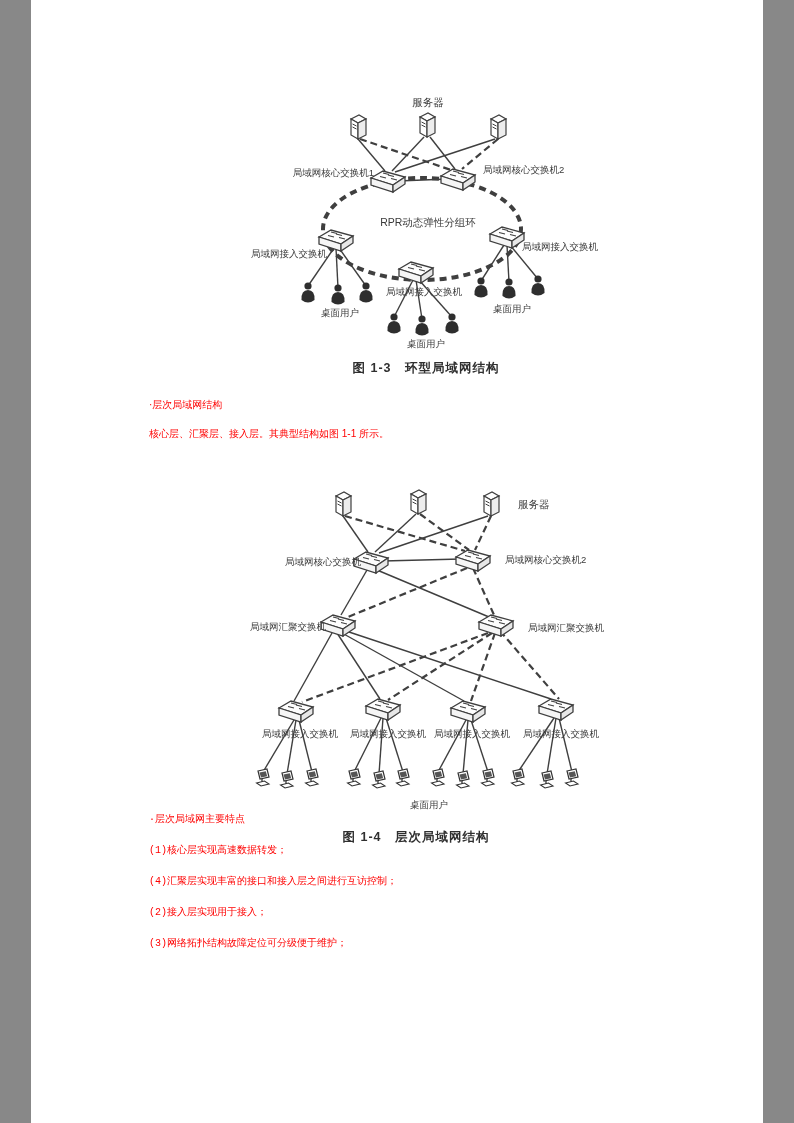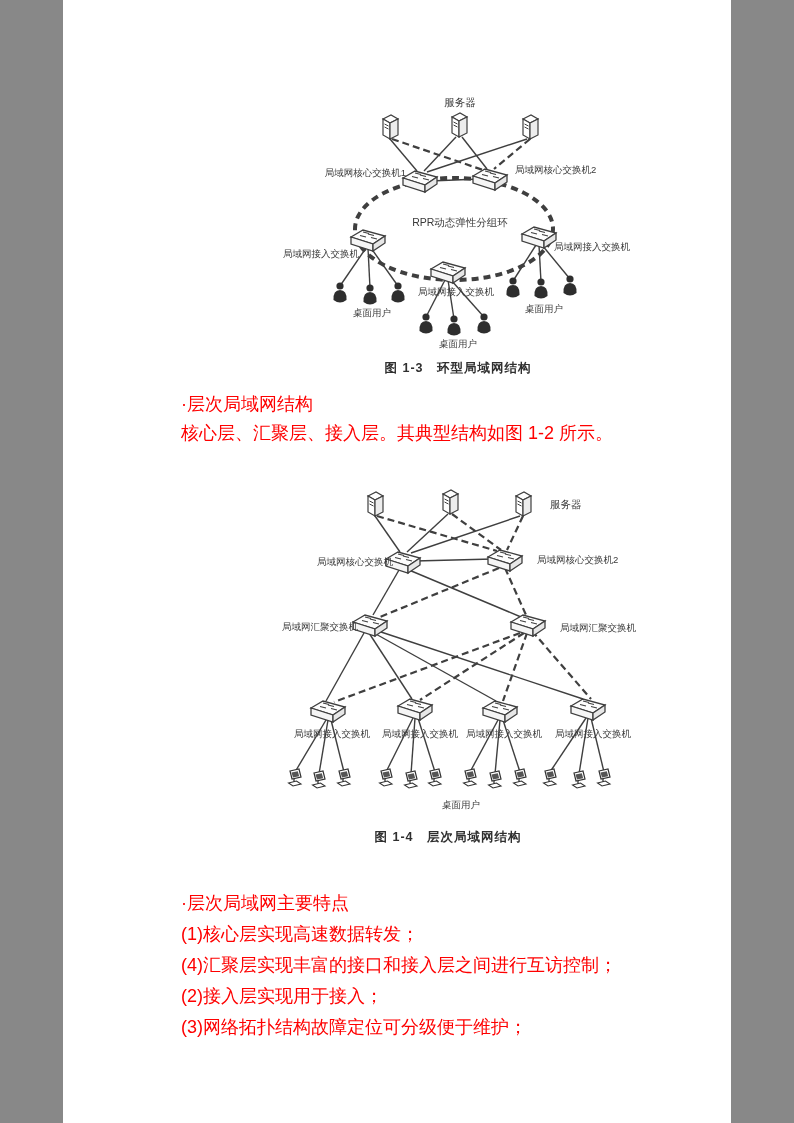--- a/index.html
+++ b/index.html
@@ -1,41 +1,41 @@
 <!DOCTYPE html>
 <html><head>
 <meta charset="utf-8">
 <style>
   html,body{margin:0;padding:0;background:#888;}
   .page{
     position:relative;
-    width:668px;height:1123px;
+    width:732px;height:1123px;
     margin:0 auto;
     background:#ffffff;
     font-family:"Liberation Sans", sans-serif;
     overflow:hidden;
   }
   svg text{font-family:"Liberation Sans", sans-serif; fill:#3a3a3a;}
   .lbl{font-size:9.5px;}
   .lbl-lg{font-size:10.5px;}
   .cap{font-size:12.5px;font-weight:bold;fill:#2f2f2f;letter-spacing:1px;}
   .ln{stroke:#3f3f3f;stroke-width:1.4;fill:none;}
   .lnd{stroke:#3f3f3f;stroke-width:2.2;fill:none;stroke-dasharray:7 4;}
   .ring{stroke:#3f3f3f;stroke-width:4;fill:none;stroke-dasharray:7 5;}
   .fig{position:absolute;left:0;}
   .fig1{top:88px;}
   .fig2{top:488px;}
   .redtext{
     position:absolute;left:118px;
-    color:#fe0000;font-size:18px;
+    color:#fe0000;font-size:10px;
     width:620px;
   }
   .sec1{top:390px;}
   .sec1 div{line-height:29px;white-space:nowrap;}
-  .sec2{top:888px;}
+  .sec2{top:804px;font-family:Liberation Mono, monospace;}
   .sec2 div{line-height:31px;white-space:nowrap;}
 </style>
 </head>
 <body>
 
 <div class="page">
 
   <svg class="fig fig1" width="794" height="292" viewBox="0 88 794 292">
     <defs>
       <g id="sw">
@@ -116,21 +116,21 @@
     <text class="lbl" x="491" y="250" text-anchor="start">局域网接入交换机</text>
     <text class="lbl" x="393" y="295" text-anchor="middle">局域网接入交换机</text>
     <text class="lbl" x="309" y="316" text-anchor="middle">桌面用户</text>
     <text class="lbl" x="481" y="312" text-anchor="middle">桌面用户</text>
     <text class="lbl" x="395" y="347" text-anchor="middle">桌面用户</text>
     <text class="cap" x="395" y="372" text-anchor="middle">图 1-3　环型局域网结构</text>
   </svg>
 
   <div class="redtext sec1">
     <div>·层次局域网结构</div>
-    <div>核心层、汇聚层、接入层。其典型结构如图 1-2 所示。</div>
+    <div>核心层、汇聚层、接入层。其典型结构如图 1-1 所示。</div>
   </div>
 
   <svg class="fig fig2" width="794" height="360" viewBox="0 488 794 360">
 
     <g>
       <line class="ln" x1="312" y1="516" x2="337" y2="552"></line>
       <line class="lnd" x1="314" y1="516" x2="434" y2="551"></line>
       <line class="ln" x1="385" y1="514" x2="344" y2="552"></line>
       <line class="lnd" x1="389" y1="514" x2="438" y2="550"></line>
       <line class="ln" x1="457" y1="516" x2="348" y2="553"></line>

